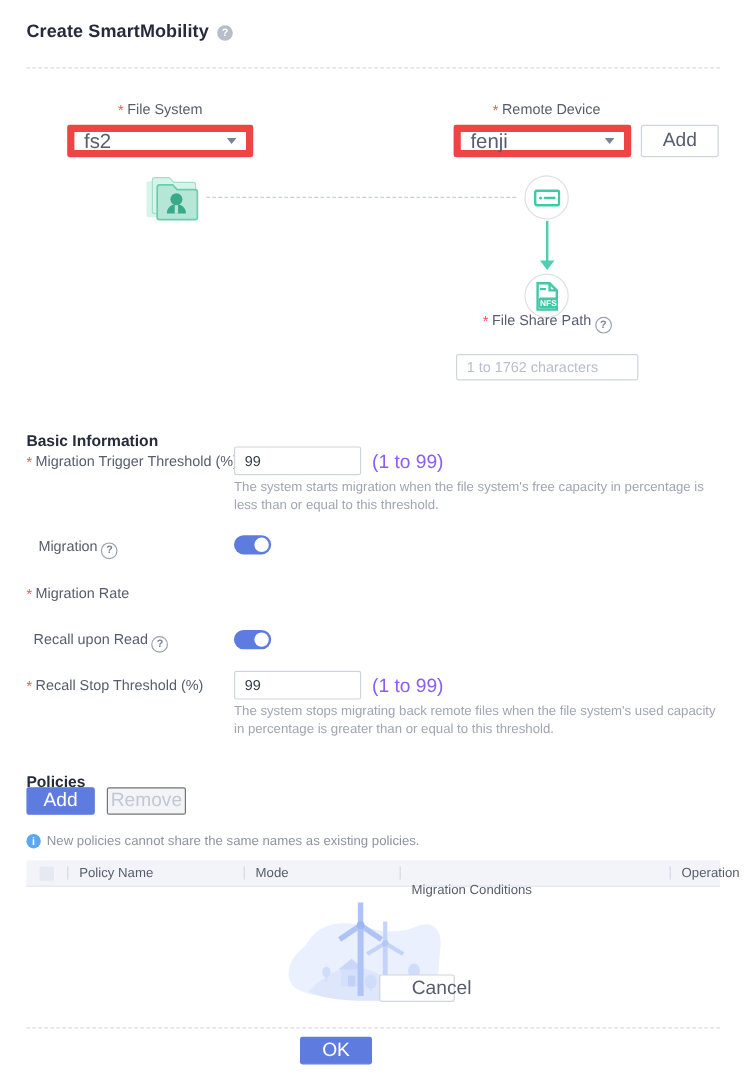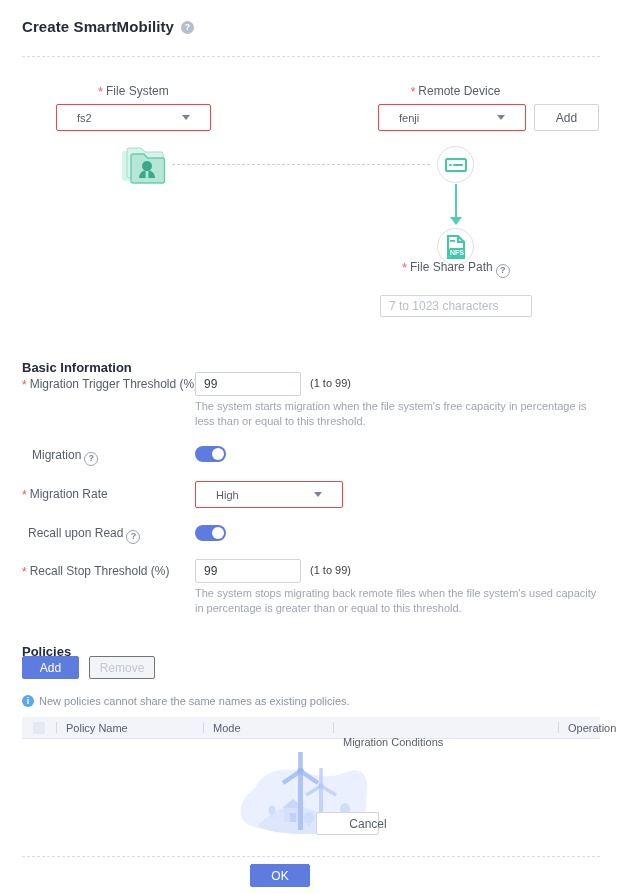--- a/index.html
+++ b/index.html
@@ -56,45 +56,45 @@
     white-space: nowrap;
   }
   .req-star { color: #f35555; margin-right: 3px; font-size: 12px; position: relative; top: 1px; }
 
   .fs-label-wrap { position: absolute; left: 56px; top: 84px; width: 155px; text-align: center; }
   .rd-label-wrap { position: absolute; left: 378px; top: 84px; width: 155px; text-align: center; }
 
   .select-box {
     box-sizing: border-box;
     height: 27px;
-    border: 1px solid #ef4444;
+    border: 6px solid #ef4444;
     background: #ffffff;
     border-radius: 2px;
     display: flex; align-items: center;
-    padding: 0 20px;
-    font-size: 11px;
+    padding: 0 8px;
+    font-size: 17px;
     color: #575d6c;
     position: absolute;
   }
   .select-box .val { flex: 1; overflow: hidden; white-space: nowrap; }
   .caret {
     width: 0; height: 0;
     border-left: 4.5px solid transparent;
     border-right: 4.5px solid transparent;
     border-top: 5px solid #7a8295;
     margin-left: 6px;
   }
   #fs-select { left: 56px; top: 104px; width: 155px; }
   #rd-select { left: 378px; top: 104px; width: 148px; }
 
   .btn {
     box-sizing: border-box;
     height: 27px;
     border-radius: 2px;
-    font-size: 12px;
+    font-size: 16px;
     display: inline-flex; align-items: center; justify-content: center;
     cursor: pointer;
     user-select: none;
   }
   .btn-default {
     border: 1px solid #d0d4dd;
     background: #ffffff;
     color: #575d6c;
   }
   .btn-primary {
@@ -180,21 +180,21 @@
     box-sizing: border-box;
     border: 1px solid #d0d4dd;
     border-radius: 2px;
     background: #ffffff;
     font-size: 12px; color: #333a48;
     padding: 0 8px;
     display: flex; align-items: center;
   }
   .suffix-hint {
     position: absolute;
-    font-size: 11px; color: #404040;
+    font-size: 16px; color: #8b5cf6;
   }
   .help-text {
     position: absolute;
     font-size: 11px; color: #a0a5b2;
     line-height: 15px;
   }
 
   .switch {
     position: absolute;
     width: 31px; height: 16px; border-radius: 9px;
@@ -333,44 +333,40 @@
       <path d="M14 2 v6 h6" fill="none" stroke="#3fc9a7" stroke-width="2"></path>
       <rect x="6" y="6" width="5" height="1.8" fill="#3fc9a7"></rect>
       <rect x="5" y="14" width="16" height="9" rx="1.5" fill="#3fc9a7"></rect>
       <text x="13" y="21" font-family="Liberation Sans, sans-serif" font-size="7" font-weight="bold" fill="#ffffff" text-anchor="middle">NFS</text>
     </svg>
   </div>
 
   <div class="fsp-label-wrap">
     <span class="req-star">*</span><span class="field-label">File Share Path</span><span class="qmark">?</span>
   </div>
-  <div id="fsp-input">7 to 1023 characters</div>
+  <div id="fsp-input">1 to 1762 characters</div>
 
   <div class="section-title" id="sec-basic">Basic Information</div>
 
   <div class="frm-label" id="lbl-mtt">
     <span class="req-star">*</span><span>Migration Trigger Threshold (%)</span>
   </div>
   <div class="text-input" id="in-mtt">99</div>
   <div class="suffix-hint" id="hint-mtt">(1 to 99)</div>
   <div class="help-text" id="help-mtt">The system starts migration when the file system's free capacity in percentage is less than or equal to this threshold.</div>
 
   <div class="frm-label" id="lbl-migration">
     <span>Migration</span><span class="qmark">?</span>
   </div>
   <div class="switch" id="sw-migration">
       <span class="knob"></span>
     </div>
 
   <div class="frm-label" id="lbl-rate">
     <span class="req-star">*</span><span>Migration Rate</span>
-  </div>
-  <div class="select-box" id="sel-rate">
-    <span class="val">High</span>
-    <span class="caret"></span>
   </div>
 
   <div class="frm-label" id="lbl-recall">
     <span>Recall upon Read</span><span class="qmark">?</span>
   </div>
   <div class="switch" id="sw-recall">
       <span class="knob"></span>
     </div>
 
   <div class="frm-label" id="lbl-rst">

